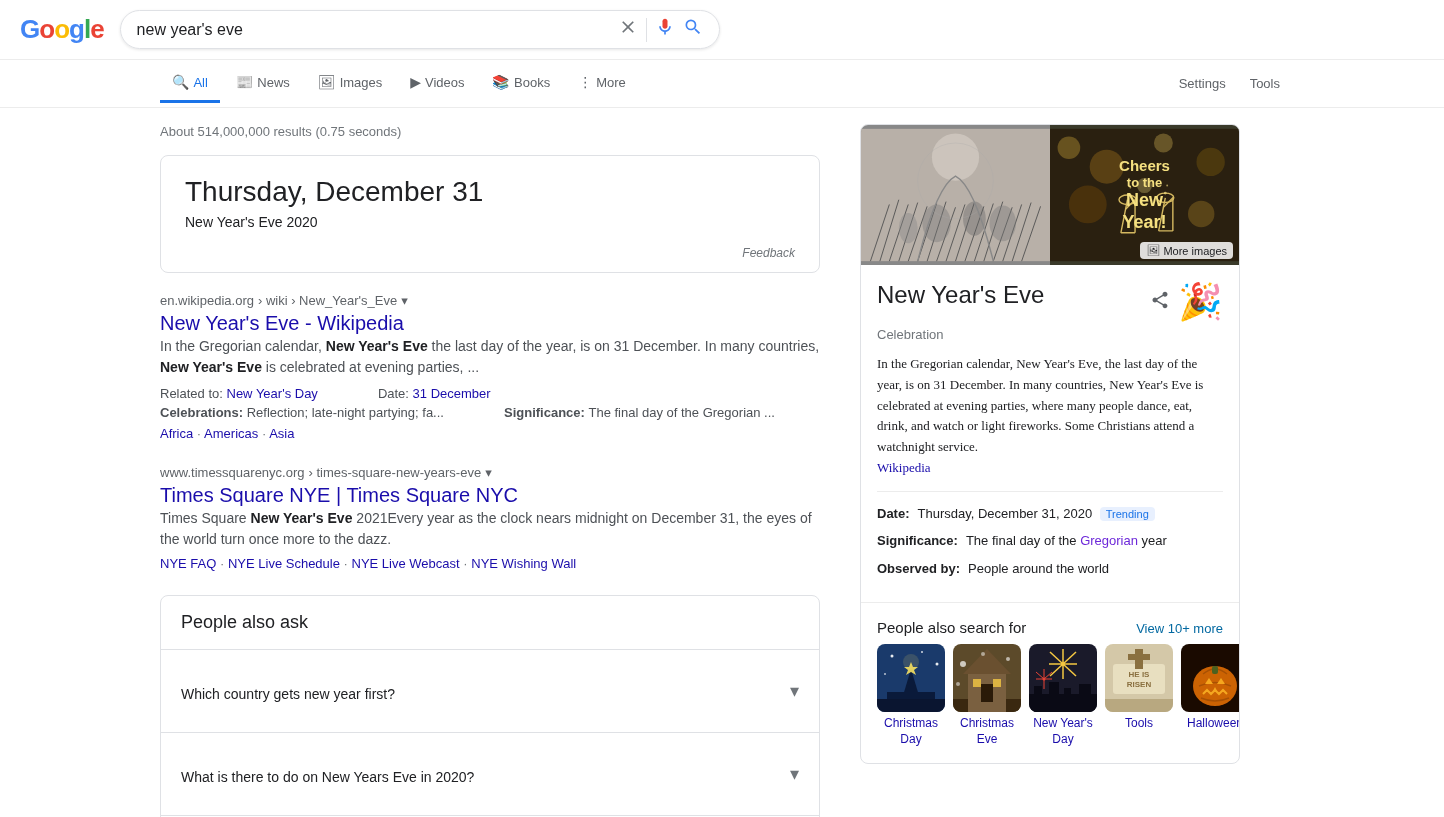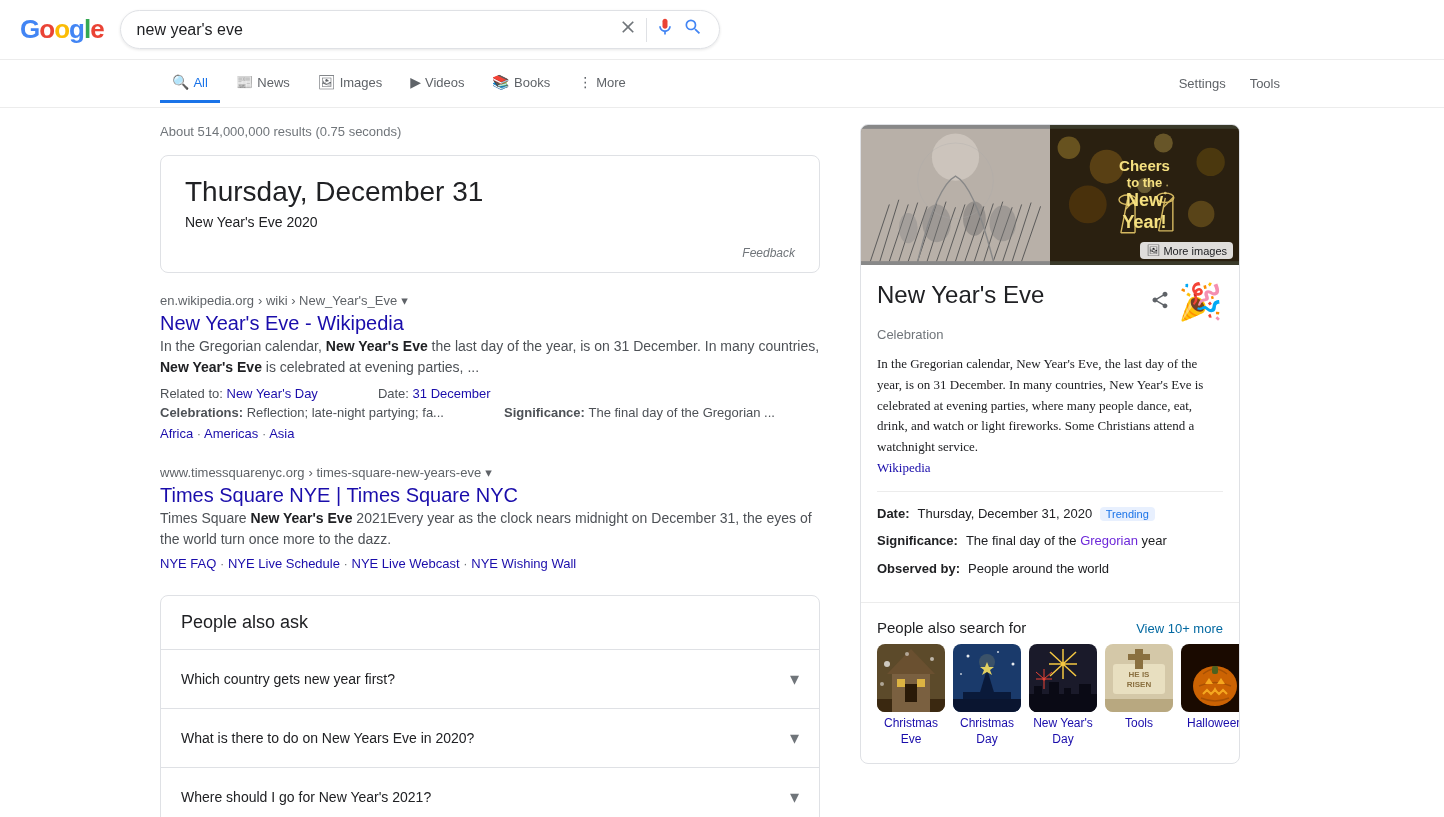--- a/index.html
+++ b/index.html
@@ -208,22 +208,22 @@
     }
     .paa-title {
       font-size: 18px;
       font-weight: 400;
       padding: 16px 20px;
     }
     .paa-item {
       border-top: 1px solid #dfe1e5;
       display: flex;
       justify-content: space-between;
-      align-items: center;
-      padding: 18px 20px;
+      align-items: flex-end;
+      padding: 30px 20px;
       cursor: pointer;
       font-size: 14px;
     }
     .paa-chevron { font-size: 18px; color: #70757a; }
 
     
     .right-col {
       width: 380px;
       flex-shrink: 0;
     }
@@ -670,60 +670,60 @@
       <div class="past-section">
         <div class="past-header">
           <span class="past-title">People also search for</span>
           <a href="#" class="past-view-more">View 10+ more</a>
         </div>
         <div class="past-items">
 
           <div class="past-item">
             <div class="past-item-img">
               <svg width="68" height="68" viewBox="0 0 68 68" xmlns="http://www.w3.org/2000/svg">
+                <rect width="68" height="68" fill="#1a3a6b"></rect>
+
+                <circle cx="15" cy="12" r="1.5" fill="white" opacity="0.9"></circle>
+                <circle cx="45" cy="8" r="1" fill="white" opacity="0.8"></circle>
+                <circle cx="60" cy="20" r="1.5" fill="white" opacity="0.9"></circle>
+                <circle cx="8" cy="30" r="1" fill="white" opacity="0.7"></circle>
+
+                <polygon points="25,55 34,25 43,55" fill="#0a1a3a"></polygon>
+                <rect x="10" y="48" width="48" height="20" fill="#0a1a3a"></rect>
+
+                <polygon points="34,18 36,23 41,23 37,26 39,31 34,28 29,31 31,26 27,23 32,23" fill="#f5e060" opacity="0.9"></polygon>
+
+                <rect x="0" y="55" width="68" height="13" fill="#0a1530"></rect>
+
+                <circle cx="34" cy="18" r="8" fill="#f5e060" opacity="0.15"></circle>
+              </svg>
+            </div>
+            <span class="past-item-label">Christmas Day</span>
+          </div>
+
+          <div class="past-item">
+            <div class="past-item-img">
+              <svg width="68" height="68" viewBox="0 0 68 68" xmlns="http://www.w3.org/2000/svg">
                 <rect width="68" height="68" fill="#5c4a2a"></rect>
                 <rect x="0" y="55" width="68" height="13" fill="#3a2810"></rect>
 
                 <rect x="15" y="30" width="38" height="38" fill="#7a6040"></rect>
                 <polygon points="34,5 10,30 58,30" fill="#6a5030"></polygon>
                 <rect x="28" y="40" width="12" height="18" fill="#2a1a08"></rect>
 
                 <circle cx="10" cy="20" r="3" fill="white" opacity="0.7"></circle>
                 <circle cx="55" cy="15" r="2" fill="white" opacity="0.6"></circle>
                 <circle cx="30" cy="10" r="2" fill="white" opacity="0.5"></circle>
                 <circle cx="5" cy="40" r="2" fill="white" opacity="0.5"></circle>
 
                 <rect x="20" y="35" width="8" height="8" fill="#f5c842" opacity="0.8"></rect>
                 <rect x="40" y="35" width="8" height="8" fill="#f5c842" opacity="0.8"></rect>
               </svg>
             </div>
             <span class="past-item-label">Christmas Eve</span>
-          </div>
-
-          <div class="past-item">
-            <div class="past-item-img">
-              <svg width="68" height="68" viewBox="0 0 68 68" xmlns="http://www.w3.org/2000/svg">
-                <rect width="68" height="68" fill="#1a3a6b"></rect>
-
-                <circle cx="15" cy="12" r="1.5" fill="white" opacity="0.9"></circle>
-                <circle cx="45" cy="8" r="1" fill="white" opacity="0.8"></circle>
-                <circle cx="60" cy="20" r="1.5" fill="white" opacity="0.9"></circle>
-                <circle cx="8" cy="30" r="1" fill="white" opacity="0.7"></circle>
-
-                <polygon points="25,55 34,25 43,55" fill="#0a1a3a"></polygon>
-                <rect x="10" y="48" width="48" height="20" fill="#0a1a3a"></rect>
-
-                <polygon points="34,18 36,23 41,23 37,26 39,31 34,28 29,31 31,26 27,23 32,23" fill="#f5e060" opacity="0.9"></polygon>
-
-                <rect x="0" y="55" width="68" height="13" fill="#0a1530"></rect>
-
-                <circle cx="34" cy="18" r="8" fill="#f5e060" opacity="0.15"></circle>
-              </svg>
-            </div>
-            <span class="past-item-label">Christmas Day</span>
           </div>
 
           <div class="past-item">
             <div class="past-item-img">
               <svg width="68" height="68" viewBox="0 0 68 68" xmlns="http://www.w3.org/2000/svg">
                 <rect width="68" height="68" fill="#1a1a2a"></rect>
 
                 <circle cx="34" cy="20" r="2" fill="#f5c842"></circle>
                 <line x1="34" y1="20" x2="34" y2="5" stroke="#f5c842" stroke-width="1.5"></line>
                 <line x1="34" y1="20" x2="47" y2="8" stroke="#f5c842" stroke-width="1.5"></line>

